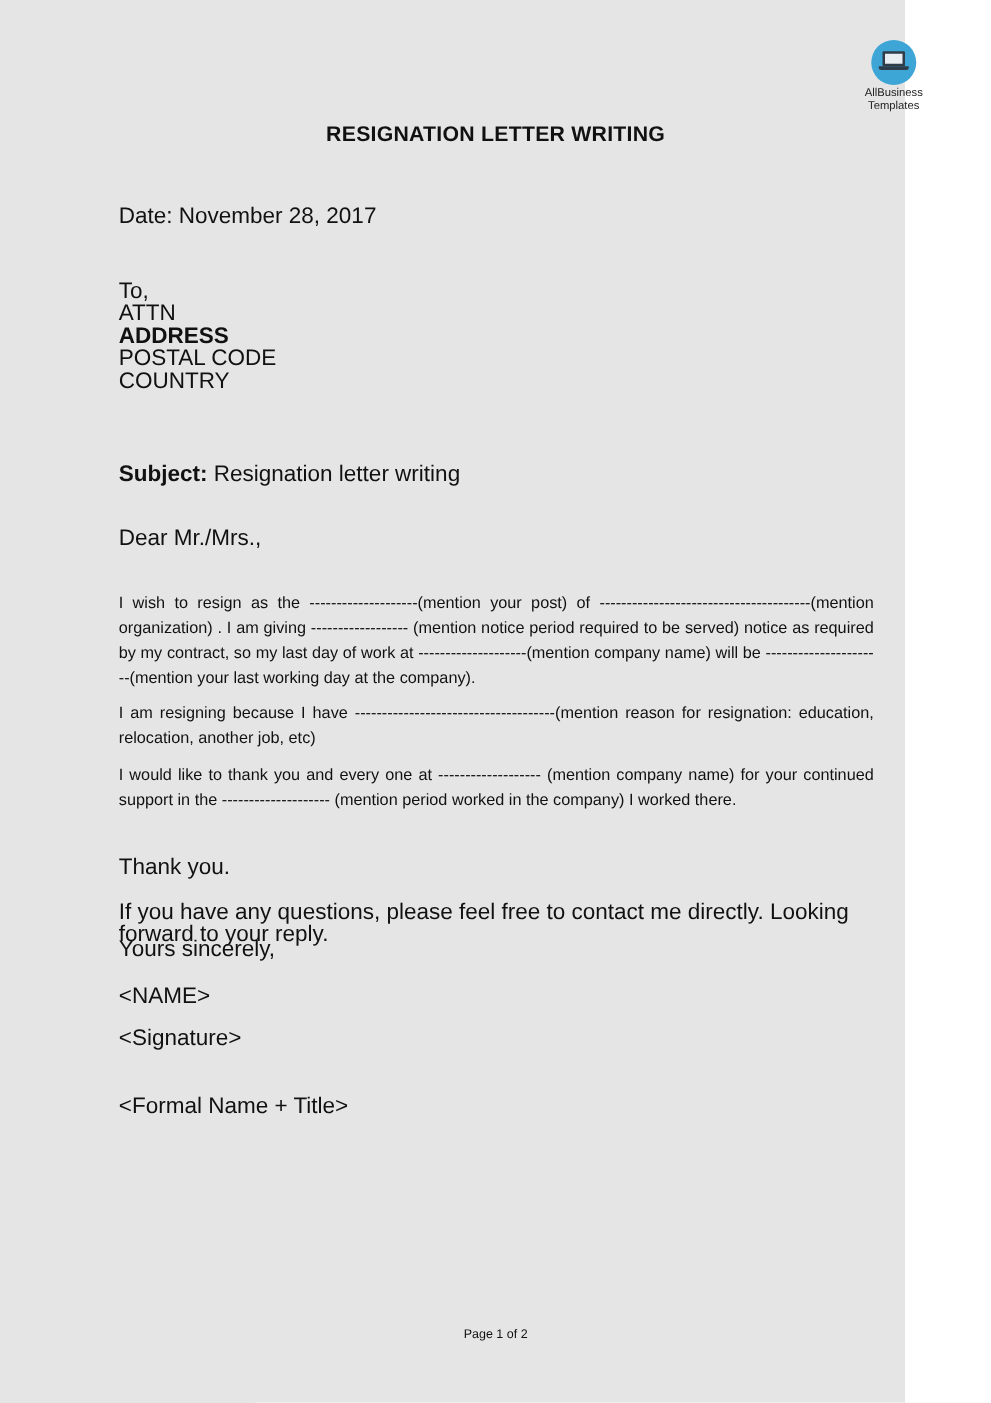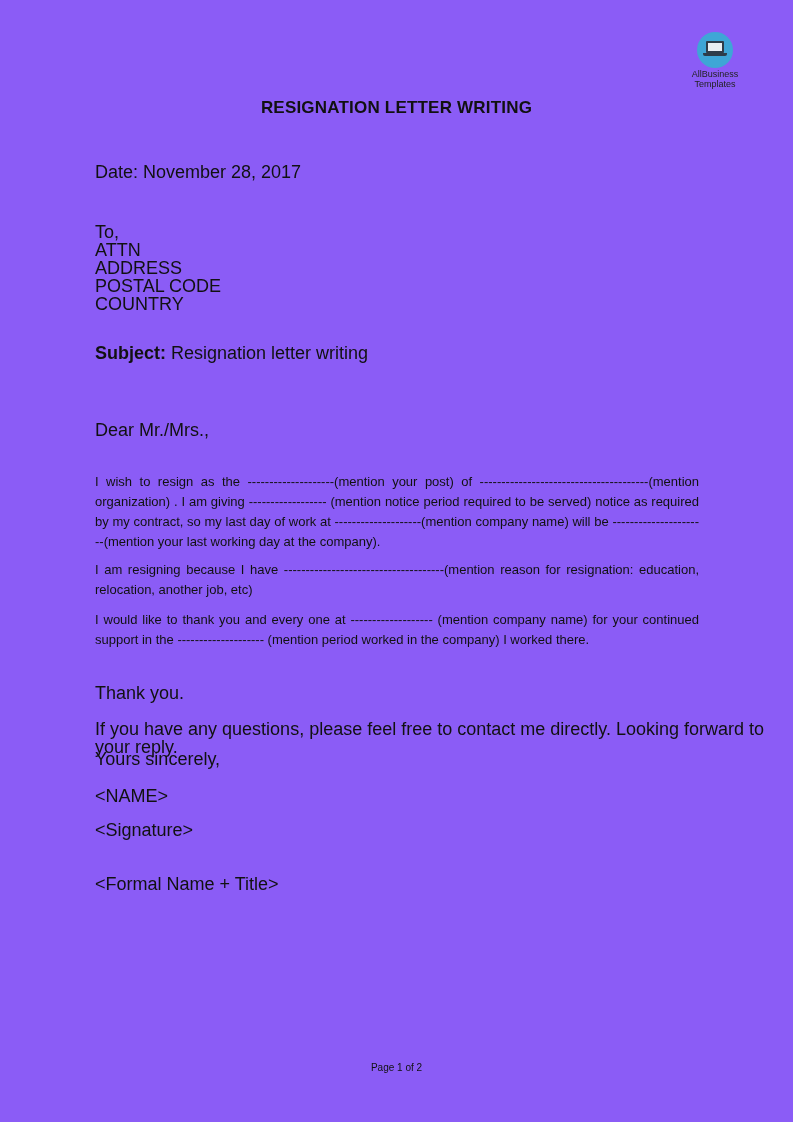--- a/index.html
+++ b/index.html
@@ -1,18 +1,18 @@
 <!DOCTYPE html>
 <html><head>
   <meta charset="utf-8">
   <style>
     html, body { margin: 0; padding: 0; background: #ffffff; }
     body { width: 793px; height: 1122px; position: relative; overflow: hidden;
            font-family: "Liberation Sans", sans-serif; color: #111; }
-    .page { position: absolute; left: 0; top: 0; width: 793px; height: 1122px; background: #8b5cf6; }
+    .page { position: absolute; left: 0; top: 0; width: 724px; height: 1122px; background: #e5e5e5; }
     .logo { position: absolute; left: 680px; top: 32px; width: 70px; text-align: center; }
     .logo-circle { width: 36px; height: 36px; border-radius: 50%; background: #3ea6d6; margin: 0 auto; position: relative; }
     .logo-laptop-screen { position: absolute; left: 9px; top: 9px; width: 18px; height: 12px; background: #e8eef2; border: 2px solid #2e3d49; border-radius: 1px; box-sizing: border-box; }
     .logo-laptop-base { position: absolute; left: 6px; top: 21px; width: 24px; height: 3px; background: #2e3d49; border-radius: 0 0 2px 2px; }
     .logo-text { font-size: 9px; line-height: 10px; color: #222; margin-top: 1px; }
     .title { position: absolute; left: 0; width: 793px; top: 98px; text-align: center; font-weight: bold; font-size: 17px; letter-spacing: 0.2px; }
     .txt { position: absolute; left: 95px; font-size: 18px; line-height: 18px; }
     .para { position: absolute; left: 95px; width: 604px; font-size: 13px; line-height: 20px; text-align: justify; }
     .lastline { text-align-last: left; }
     .footer { position: absolute; left: 0; width: 793px; top: 1062px; text-align: center; font-size: 10px; }
@@ -33,25 +33,25 @@
       <div>Templates</div>
     </div>
   </div>
 
   <div class="title">RESIGNATION LETTER WRITING</div>
 
   <div class="txt" style="top:163px;">Date: November 28, 2017</div>
 
   <div class="txt" style="top:223px;">To,</div>
   <div class="txt" style="top:241px;">ATTN</div>
-  <div class="txt" style="top:259px;">ADDRESS</div>
+  <div class="txt" style="top:259px;font-weight:bold;">ADDRESS</div>
   <div class="txt" style="top:277px;">POSTAL CODE</div>
   <div class="txt" style="top:295px;">COUNTRY</div>
 
-  <div class="txt" style="top:344px;">
+  <div class="txt" style="top:370px;">
     <b>Subject:</b><span> Resignation letter writing</span>
   </div>
 
   <div class="txt" style="top:421px;">Dear Mr./Mrs.,</div>
 
   <div class="para lastline" style="top:472px;">I wish to resign as the --------------------(mention your post) of ---------------------------------------(mention organization) . I am giving ------------------ (mention notice period required to be served) notice as required by my contract, so my last day of work at --------------------(mention company name)  will be ----------------------(mention your last working day at the company).</div>
   <div class="para lastline" style="top:560px;">I am resigning because I have -------------------------------------(mention reason for resignation: education, relocation, another job, etc)</div>
   <div class="para lastline" style="top:610px;">I would like to thank you and every one at ------------------- (mention company name) for your continued support in the -------------------- (mention period worked in the company) I worked there.</div>
   <div class="txt" style="top:684px;">Thank you.</div>
   <div class="txt" style="top:720px;">If you have any questions, please feel free to contact me directly. Looking forward to your reply.</div>

